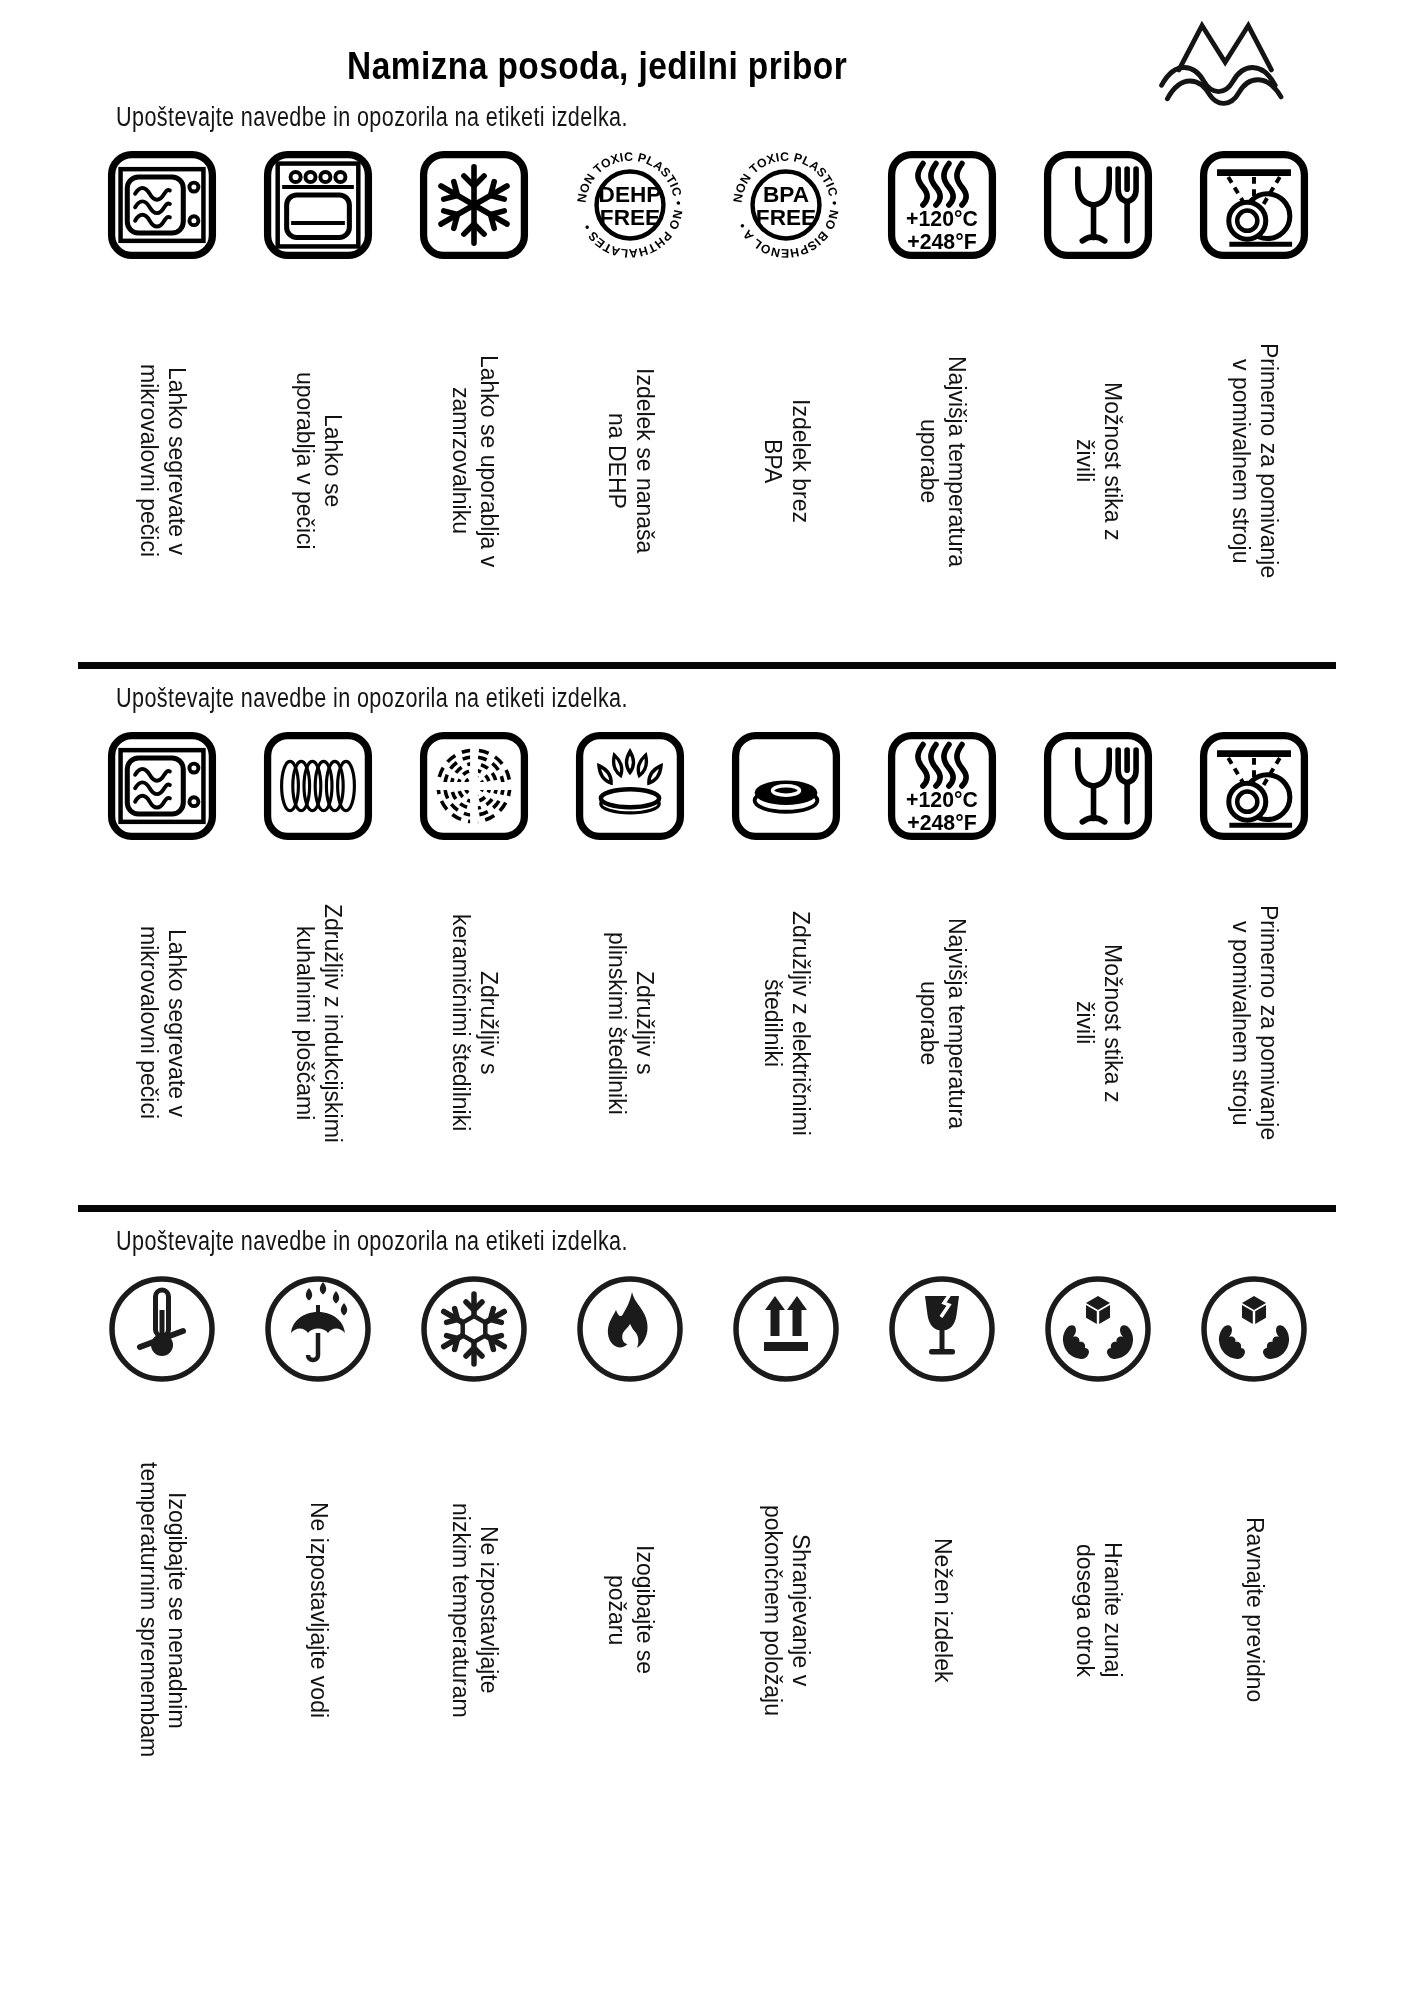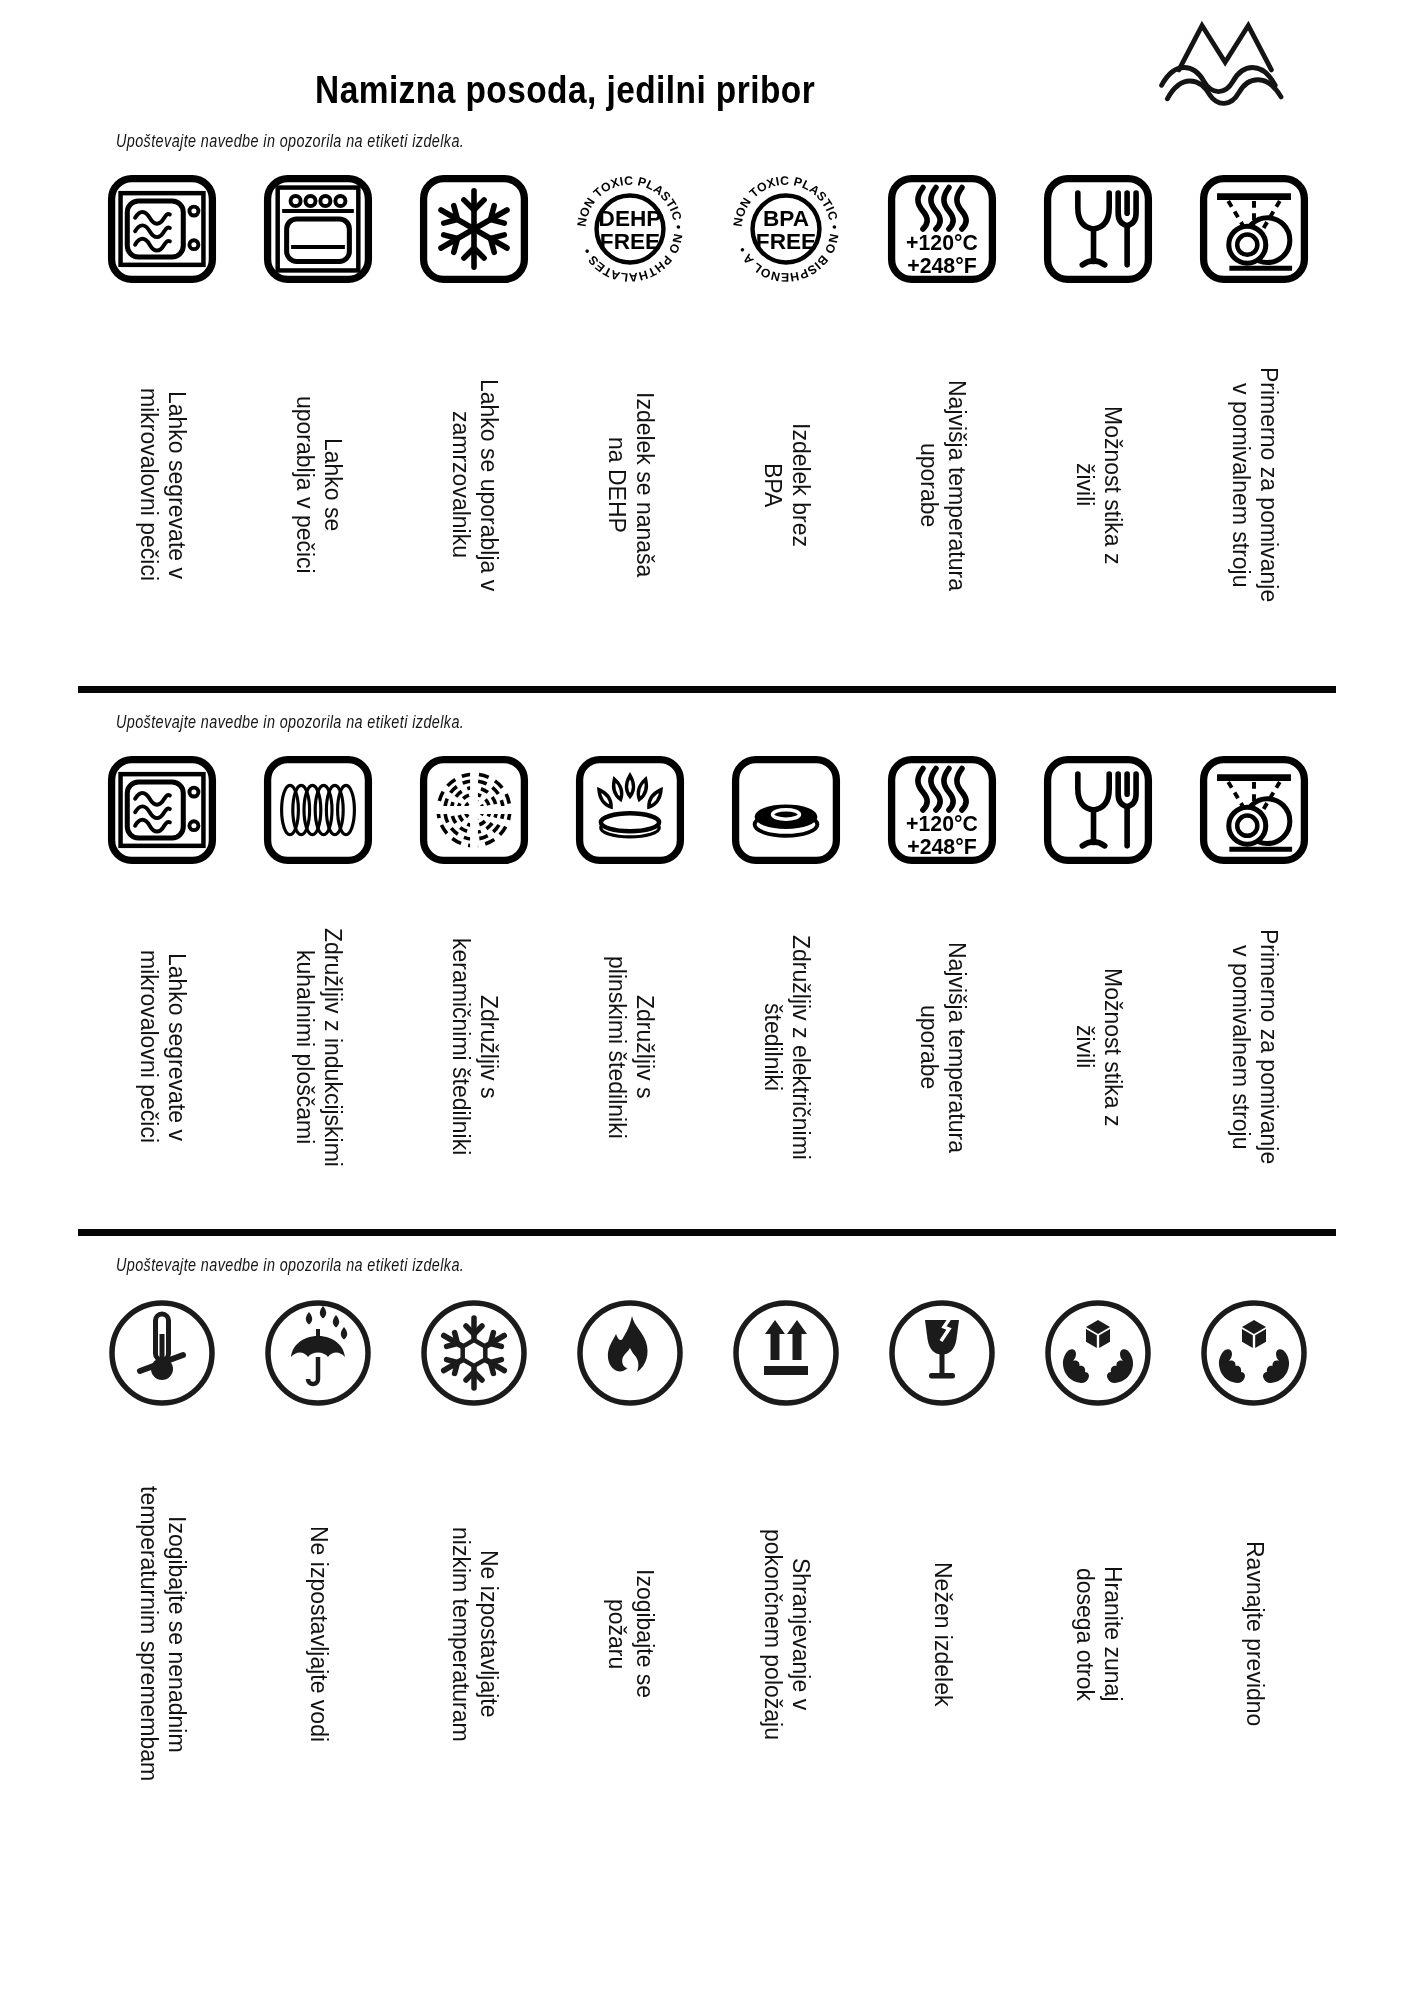--- a/index.html
+++ b/index.html
@@ -1,31 +1,31 @@
 <!DOCTYPE html>
 <html><head>
 <meta charset="utf-8">
 <style>
   html,body{margin:0;padding:0;background:#fff;}
   .page{position:relative;width:1414px;height:2000px;background:#fff;overflow:hidden;
         font-family:"Liberation Sans",sans-serif;color:#000;}
   .title{margin:0;width:1130px;text-align:center;font-size:38px;line-height:44px;
          font-weight:bold;letter-spacing:.5px;white-space:nowrap;}
   .cond{display:inline-block;transform:scaleX(.88);transform-origin:center;}
-  .subtitle{margin:14px 0 0 116px;font-size:18px;line-height:30px;color:#151515;white-space:nowrap;font-style:italic;}
+  .subtitle{margin:14px 0 0 116px;font-size:27px;line-height:30px;color:#151515;white-space:nowrap;}
   .cond-l{display:inline-block;transform:scaleX(.80);transform-origin:left;letter-spacing:.5px;}
   .row{display:grid;grid-template-columns:repeat(8,156px);justify-content:start;margin-left:84px;}
   .icons{margin-top:12px;height:122px;}
   .cell{display:flex;align-items:center;justify-content:center;}
   .labels .cell{align-items:center;}
   .h390{height:390px;} .h352{height:352px;} .h440{height:440px;}
   .vlabel{writing-mode:vertical-rl;white-space:pre-line;text-align:center;
           font-size:23px;line-height:1.2;color:#121212;}
   .divider{margin:6px 0 0 78px;width:1258px;height:7px;background:#060606;}
-  .mt44{margin-top:68px;} .mt30{margin-top:30px;} .mt22{margin-top:22px;}
+  .mt44{margin-top:44px;padding-left:32px;} .mt30{margin-top:30px;} .mt22{margin-top:22px;}
   svg text{font-family:"Liberation Sans",sans-serif;}
   .sq{width:112px;height:112px;} .badge{width:118px;height:118px;} .circ{width:110px;height:110px;}
   .bctr{font-size:23px;font-weight:bold;text-anchor:middle;}
   .ring{font-size:12.5px;font-weight:bold;letter-spacing:.3px;}
   .logo{position:absolute;top:14px;left:1128px;width:202px;height:106px;}
 </style>
 </head>
 <body>
 
 <svg width="0" height="0" style="position:absolute" aria-hidden="true">

